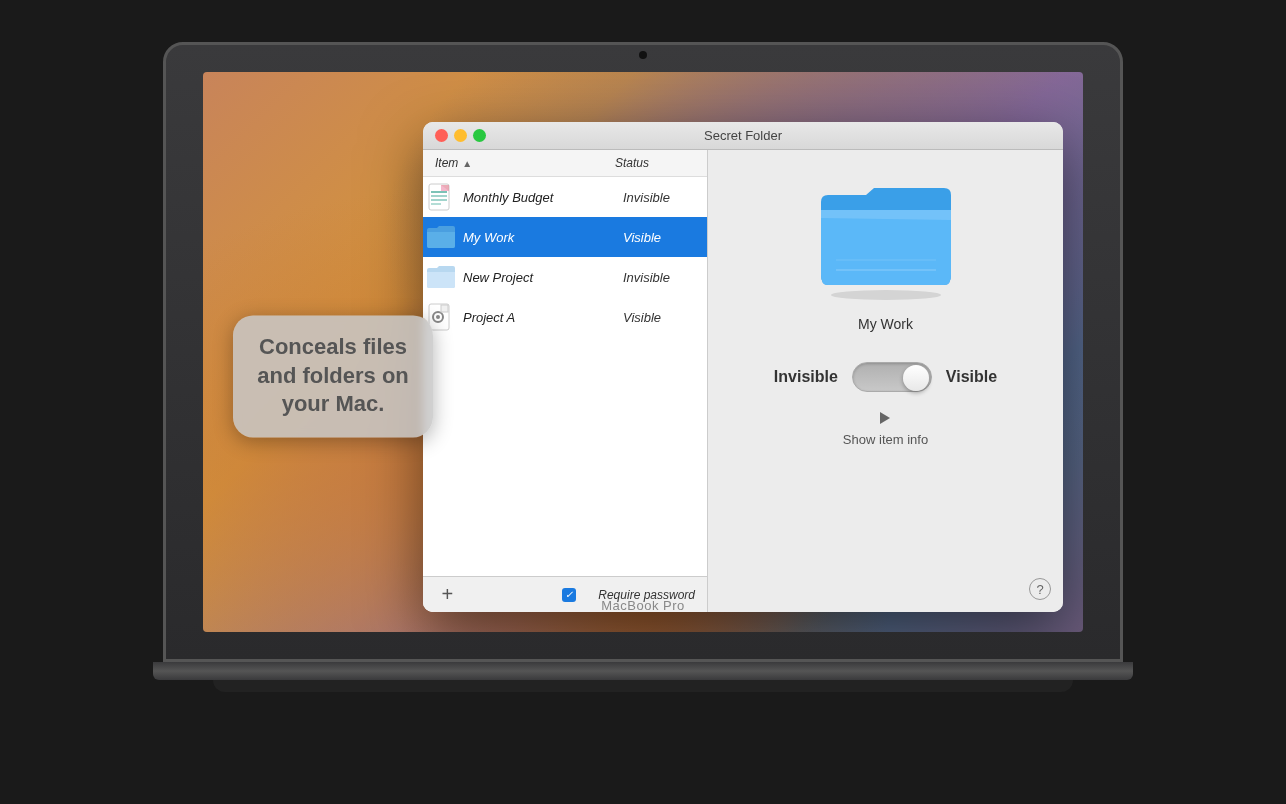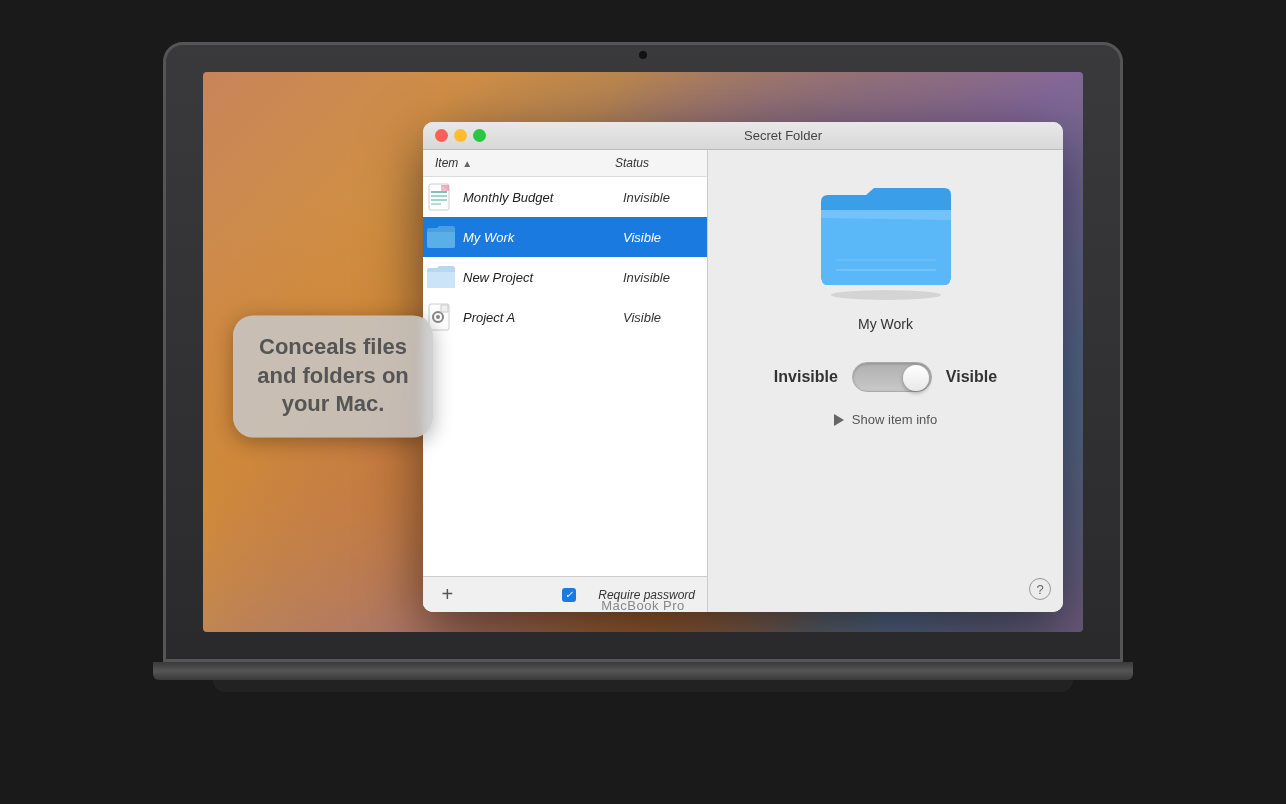--- a/index.html
+++ b/index.html
@@ -133,21 +133,20 @@
     .traffic-light.minimize { background: #ffbd2e; }
     .traffic-light.maximize { background: #28c840; }
 
     .titlebar-title {
       position: absolute;
       left: 50%;
       transform: translateX(-50%);
       font-size: 13px;
       font-weight: 500;
       color: #444;
-      margin-left: 40px;
     }
 
     .window-body {
       display: flex;
       flex: 1;
       overflow: hidden;
     }
 
     
     .file-list-panel {
@@ -343,20 +342,21 @@
       background: linear-gradient(180deg, #fff 0%, #e8e8e8 100%);
       border-radius: 50%;
       box-shadow: 0 2px 4px rgba(0,0,0,0.3);
     }
 
     .show-item-info {
       display: flex;
       align-items: center;
       gap: 8px;
       cursor: pointer;
+      flex-direction: column;
     }
 
     .disclosure-triangle {
       width: 0;
       height: 0;
       border-top: 6px solid transparent;
       border-bottom: 6px solid transparent;
       border-left: 10px solid #666;
     }
 

